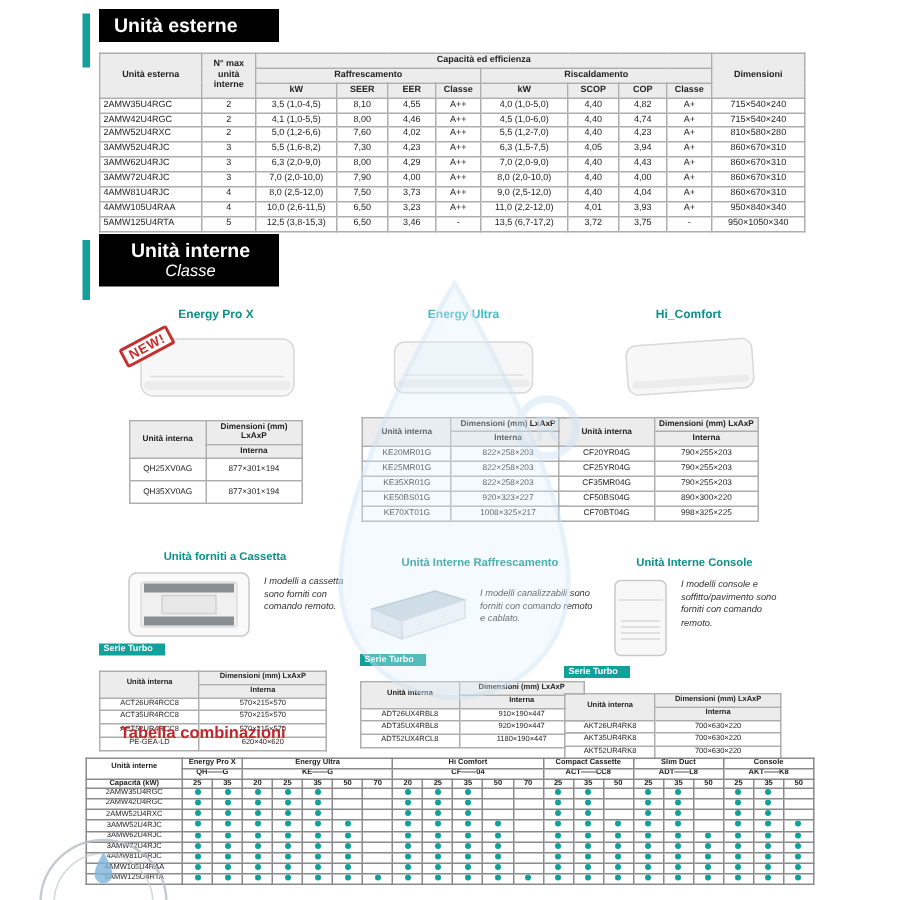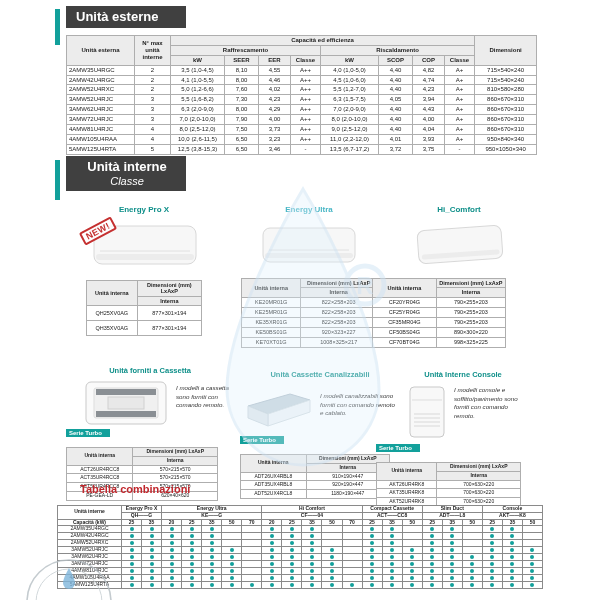--- a/index.html
+++ b/index.html
@@ -1,20 +1,20 @@
 <!DOCTYPE html>
 <html><head>
 <meta charset="utf-8">
 <style>
   *{margin:0;padding:0;box-sizing:border-box}
   html,body{width:600px;height:600px}
   body{font-family:"Liberation Sans",sans-serif;background:#fff;position:relative;overflow:hidden;color:#222}
   .abs{position:absolute}
   .tealbar{position:absolute;background:#12a09b}
-  .sec-box{position:absolute;background:#404040;color:#fff;padding:4px 8px 3px 10px}
+  .sec-box{position:absolute;background:#000000;color:#fff;padding:4px 8px 3px 10px}
   .sec-box .t1{font-size:13px;font-weight:700;line-height:1.15}
   .sec-box .t2{font-size:11px;font-style:italic;line-height:1.2}
   table.spec{border-collapse:collapse;width:100%;table-layout:fixed}
   .spec th,.spec td{border:1px solid #aeaeae;text-align:center;vertical-align:middle;padding:1px;line-height:1.15;overflow:hidden}
   .spec th{background:#ececec;font-weight:700}
   .spec td{background:#fff}
   
   #outdoor-table-wrap{position:absolute;left:66px;top:35px;width:470px}
   #outdoor-table-wrap table{font-size:6px}
   #outdoor-table-wrap td.model-cell{text-align:left;padding-left:2px}
@@ -409,21 +409,21 @@
             <tr>
               <td>PE-GEA-LD</td>
               <td>620×40×620</td>
             </tr>
           </tbody>
         </table>
       </div>
   </div>
 
   <div class="sub-sec" style="left:240px;top:366px;width:160px;height:130px">
-    <div class="sub-title" style="left:0;top:4px;width:160px">Unità Cassette Canalizzabili</div>
+    <div class="sub-title" style="left:0;top:4px;width:160px">Unità Interne Raffrescamento</div>
     <div class="abs" style="left:0;top:22px">
       <svg width="74" height="42" viewBox="0 0 74 42">
         <polygon points="8,18 50,6 70,12 28,26" fill="#c9d4dc" stroke="#b3c0ca"></polygon>
         <polygon points="28,26 70,12 70,24 28,38" fill="#f1f4f6" stroke="#d5dde2"></polygon>
         <polygon points="8,18 28,26 28,38 8,30" fill="#e2e8ec" stroke="#cdd6dc"></polygon>
       </svg>
     </div>
     <div class="desc" style="left:80px;top:26px;width:80px">I modelli canalizzabili sono forniti con comando remoto e cablato.</div>
     <div class="serie" style="left:0;top:70px">Serie Turbo</div>
     <div class="sub-tbl dimtbl compact" style="left:0;top:80px;width:150px">

